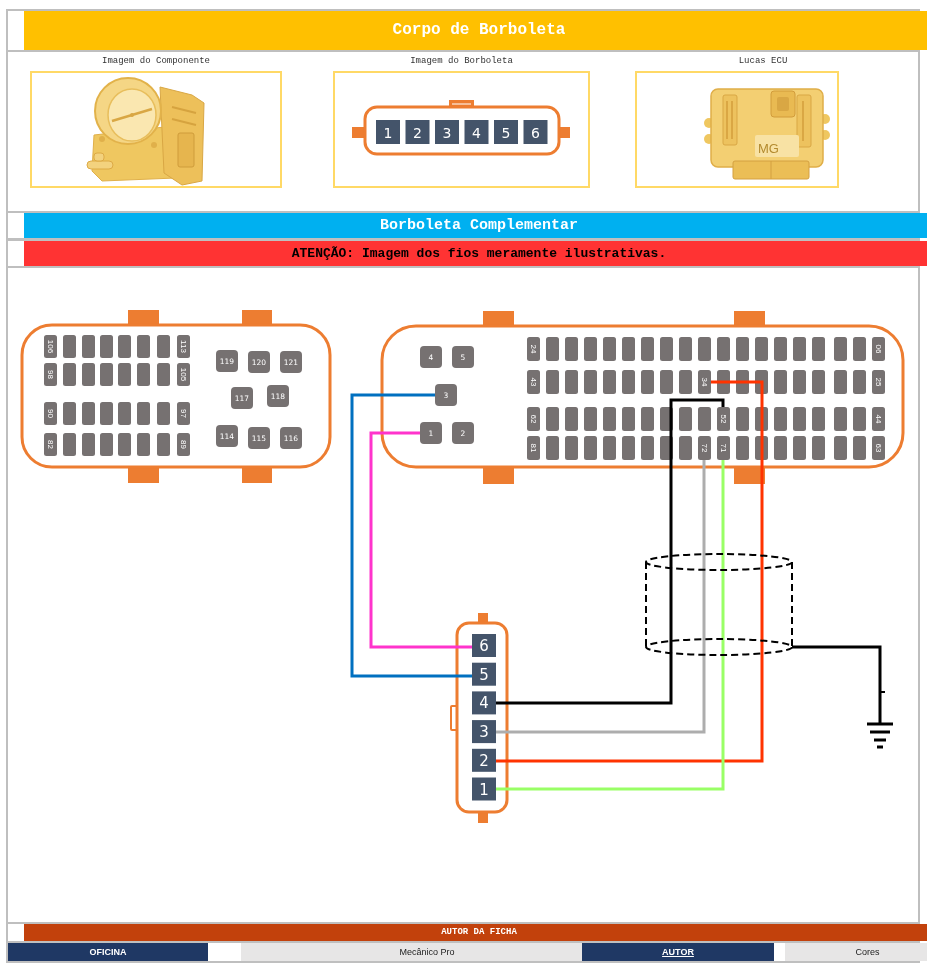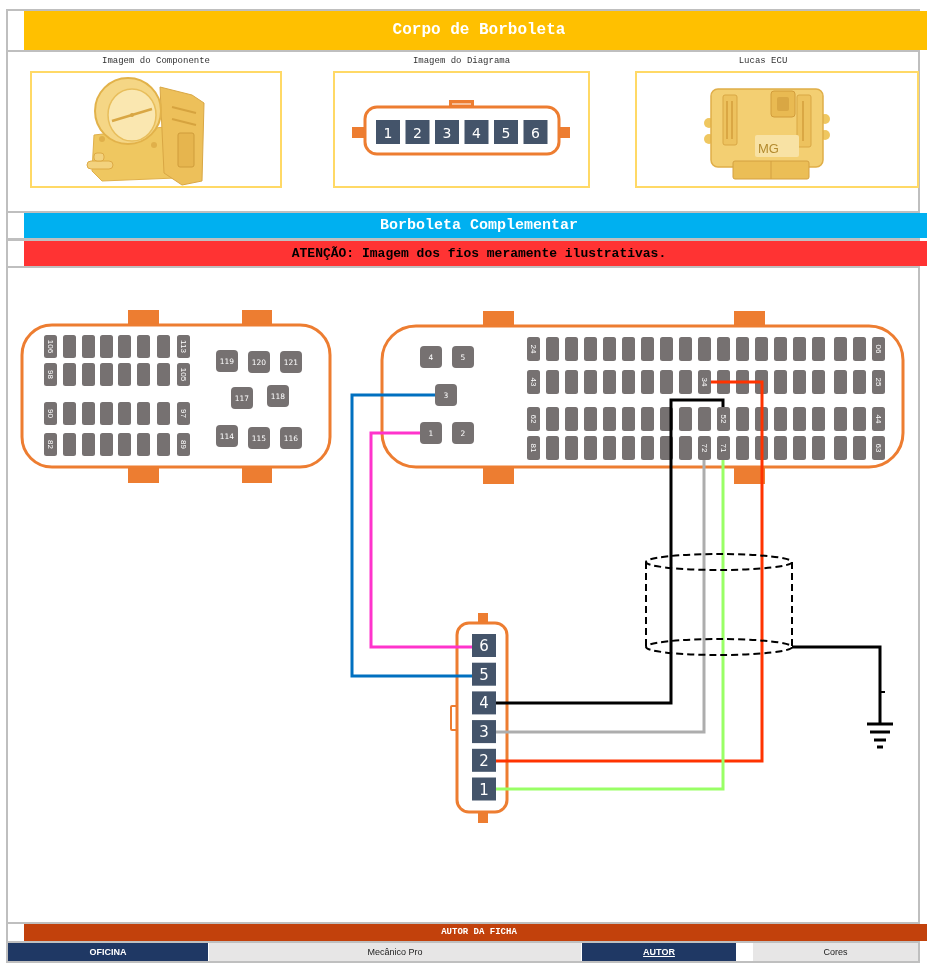--- a/index.html
+++ b/index.html
@@ -11,37 +11,37 @@
     .header { top: 11px; height: 39px; line-height: 39px; background: #FFC000; font-size: 16px; }
     .img-label { top: 54px; height: 14px; line-height: 14px; font-size: 9px; color: #333333; text-align: center; font-family: Liberation Mono, monospace; }
     .img-box { top: 71px; height: 117px; border: 2px solid #FFD966; background: #ffffff; }
     .img-box svg { position: absolute; left: 0; top: 0; }
     .diag-title { top: 213px; height: 25px; line-height: 25px; background: #00B0F0; font-size: 15px; }
     .warning { top: 241px; height: 25px; line-height: 25px; background: #FF3333; color: #000000; font-size: 13px; }
     .diagram { left: 0; top: 268px; width: 927px; height: 654px; }
     .footer-title { top: 924px; height: 17px; line-height: 17px; background: #c2410c; font-size: 9px; }
     .fcell { top: 943px; height: 18px; line-height: 18px; font-size: 9px; text-align: center; }
     .fnavy { background: #1F3864; color: #ffffff; font-weight: bold; }
-    .flight { background: #E7E6E6; color: #222222; }
+    .flight { background: #E7E6E6; color: #222222; margin-left: 32px; }
     .pin-label { fill: #ffffff; font-family: "Liberation Sans", sans-serif; font-size: 8px; }
     .sq-label { fill: #ffffff; font-family: "DejaVu Sans", sans-serif; font-size: 7.5px; }
     .conn-num { fill: #ffffff; font-family: "DejaVu Sans", sans-serif; font-size: 14px; }
     .cc-num { fill: #ffffff; font-family: "DejaVu Sans", sans-serif; font-size: 15px; }
     .ecu-mark { fill: #B38A2E; font-family: "Liberation Sans", sans-serif; font-size: 13px; }
   </style>
 </head>
 <body>
 
 <div class="abs frame"></div>
 
 <div class="abs band header">Corpo de Borboleta</div>
 <div class="abs sep" style="top:50px;height:2px;"></div>
 
 <div class="abs img-label" style="left:30px;width:252px;">Imagem do Componente</div>
-<div class="abs img-label" style="left:333px;width:257px;">Imagem do Diagrama</div>
+<div class="abs img-label" style="left:333px;width:257px;">Imagem do Borboleta</div>
 <div class="abs img-label" style="left:635px;width:256px;">Lucas ECU</div>
 
 <div class="abs img-box" style="left:30px;width:252px;">
   <svg width="248" height="113" viewBox="0 0 248 113">
     <path d="M62 62 L150 52 L168 60 L168 104 L70 108 L60 98 Z" fill="#EFC760" stroke="#E0B04A" stroke-width="1"></path>
     <rect x="55" y="88" width="26" height="8" rx="4" fill="#F3D27E" stroke="#DDAA45" stroke-width="1"></rect>
     <rect x="62" y="80" width="10" height="8" rx="3" fill="#F3D27E" stroke="#DDAA45" stroke-width="1"></rect>
     <path d="M128 14 L160 22 L172 30 L170 108 L150 112 L132 100 Z" fill="#EDC05A" stroke="#D9A744" stroke-width="1"></path>
     <line x1="140" y1="34" x2="164" y2="40" stroke="#D6A33F" stroke-width="2"></line>
     <line x1="140" y1="46" x2="164" y2="52" stroke="#D6A33F" stroke-width="2"></line>
@@ -84,21 +84,21 @@
           <text x="506" y="133" text-anchor="middle" dominant-baseline="central" class="conn-num">5</text>
         </g>
         <g>
           <rect x="523.5" y="120" width="24" height="24" fill="#44546A"></rect>
           <text x="535.5" y="133" text-anchor="middle" dominant-baseline="central" class="conn-num">6</text>
         </g>
       </g>
   </svg>
 </div>
 
-<div class="abs img-box" style="left:635px;width:284px;">
+<div class="abs img-box" style="left:635px;width:204px;">
   <svg width="252" height="113" viewBox="0 0 252 113">
     <circle cx="72" cy="50" r="5" fill="#EFC760"></circle>
     <circle cx="72" cy="66" r="5" fill="#EFC760"></circle>
     <circle cx="188" cy="46" r="5" fill="#EFC760"></circle>
     <circle cx="188" cy="62" r="5" fill="#EFC760"></circle>
     <rect x="74" y="16" width="112" height="78" rx="7" fill="#F3CF72" stroke="#E0AE48" stroke-width="1.5"></rect>
     <rect x="86" y="22" width="14" height="50" rx="2" fill="#EDC25E" stroke="#D9A744" stroke-width="1"></rect>
     <line x1="90" y1="28" x2="90" y2="66" stroke="#D39E3C" stroke-width="1.5"></line>
     <line x1="95" y1="28" x2="95" y2="66" stroke="#D39E3C" stroke-width="1.5"></line>
     <rect x="160" y="22" width="14" height="52" rx="2" fill="#EDC25E" stroke="#D9A744" stroke-width="1"></rect>
@@ -591,14 +591,14 @@
     <line x1="874" y1="740" x2="886" y2="740" stroke-width="3"></line>
     <line x1="877" y1="747" x2="883" y2="747" stroke-width="3"></line>
   </g>
 </svg>
 
 <div class="abs sep" style="top:922px;height:2px;"></div>
 <div class="abs band footer-title">AUTOR DA FICHA</div>
 <div class="abs sep" style="top:941px;height:2px;"></div>
 <div class="abs fcell fnavy" style="left:8px;width:200px;">OFICINA</div>
 <div class="abs fcell flight" style="left:209px;width:372px;">Mecânico Pro</div>
-<div class="abs fcell fnavy" style="left:582px;width:154px;text-decoration:underline;">AUTOR</div>
+<div class="abs fcell fnavy" style="left:582px;width:192px;text-decoration:underline;">AUTOR</div>
 <div class="abs fcell flight" style="left:753px;width:165px;">Cores</div>
 
 </body></html>

